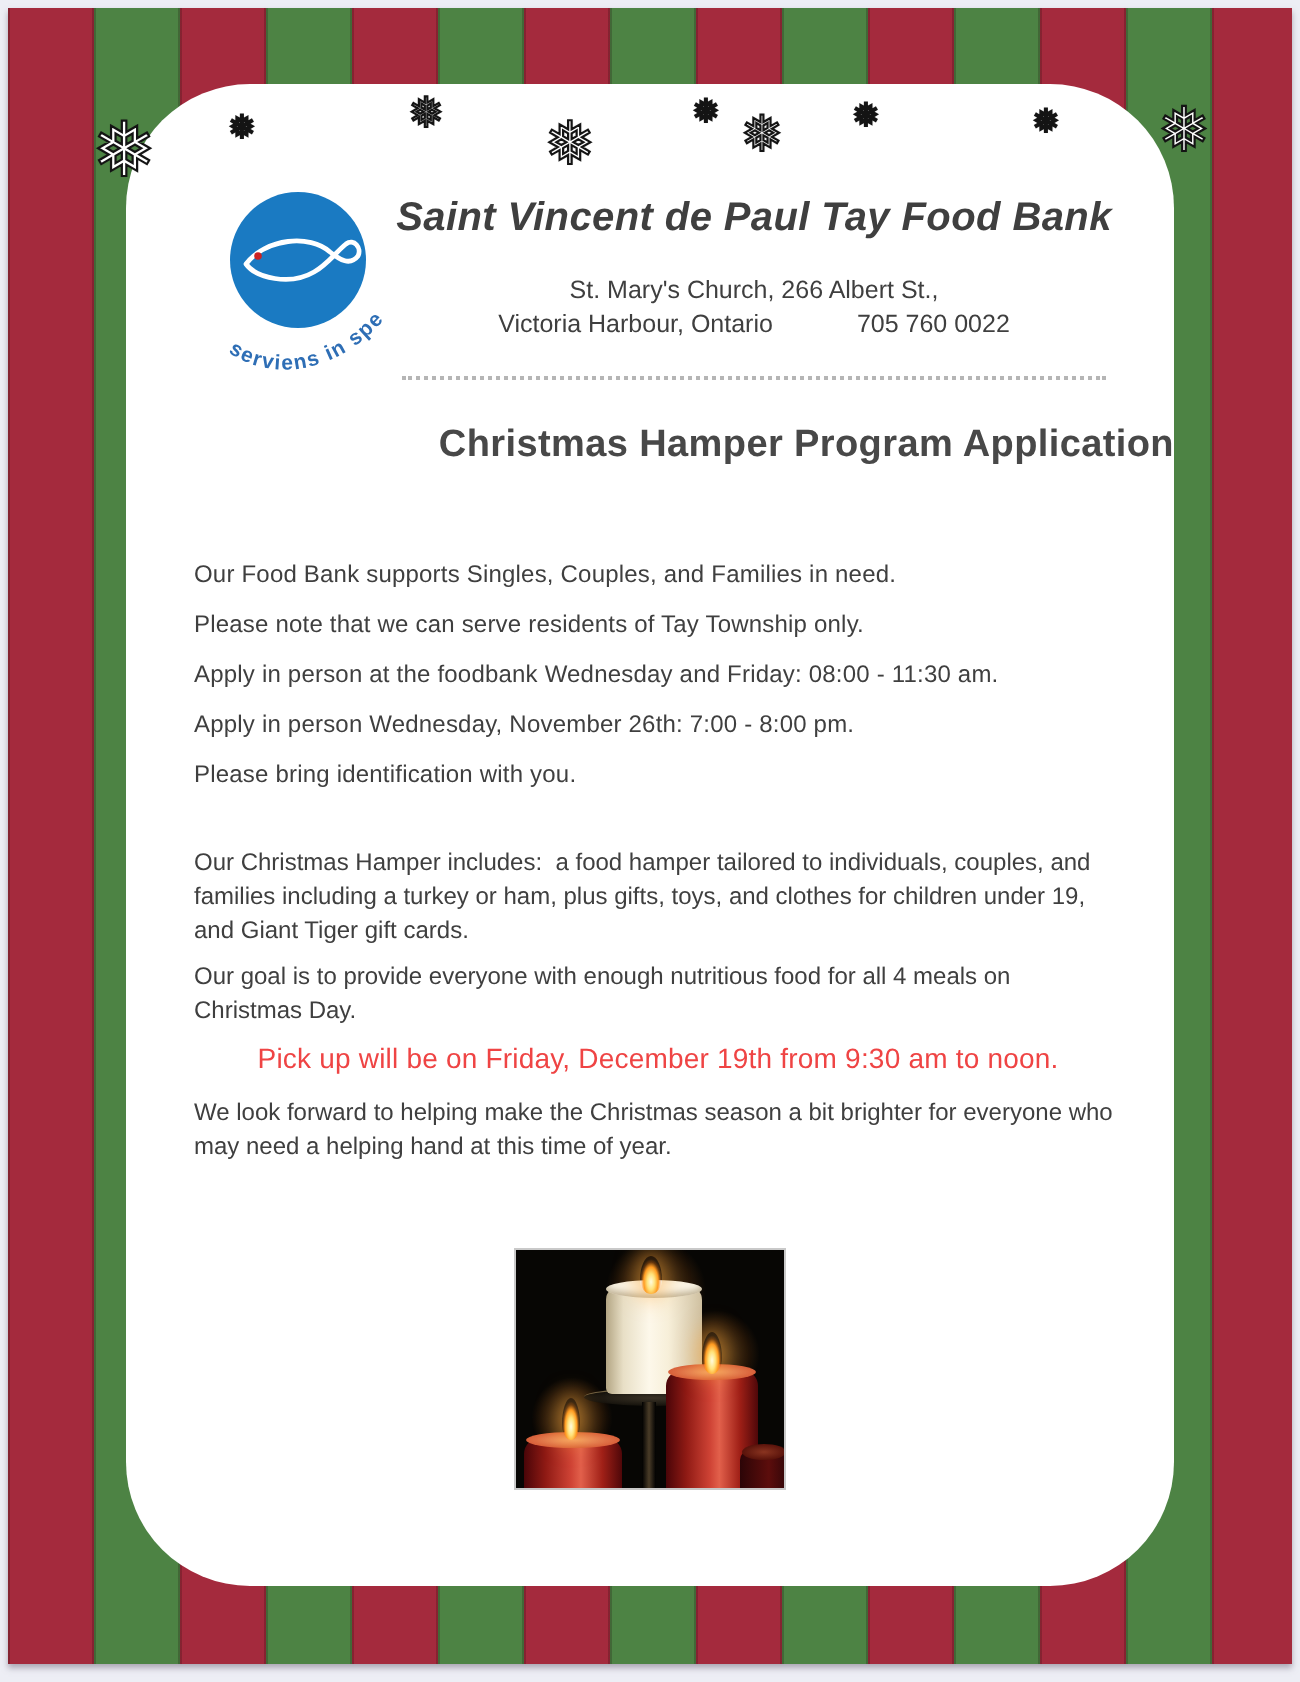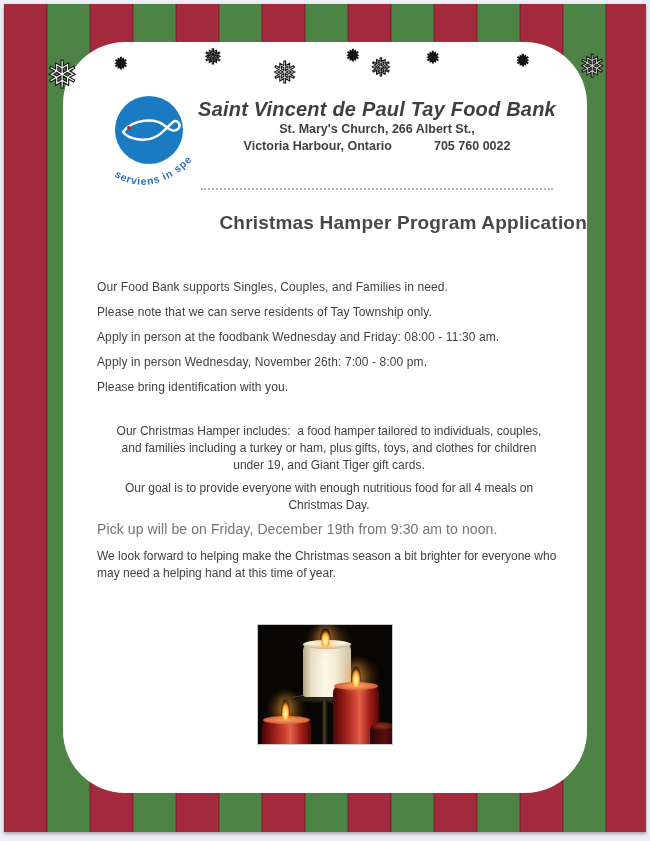--- a/index.html
+++ b/index.html
@@ -23,32 +23,32 @@
   }
   .snowflake {
     position:absolute; transform:translate(-50%,-50%);
     color:#ffffff; -webkit-text-stroke:1.1px #141414;
     text-shadow:0 0 1px rgba(0,0,0,0.55);
     font-family:"DejaVu Sans", sans-serif; z-index:6; line-height:1;
   }
   .logo { position:absolute; left:48px; top:50px; width:84px; height:104px; }
   .header-text { position:absolute; left:114px; top:56px; width:400px; text-align:center; }
   .title { font-size:20px; font-weight:bold; letter-spacing:0.2px; color:#3f3f3f;font-style:italic; }
-  .address { font-size:12.5px; font-weight:bold; line-height:17px; color:#3f3f3f; }
+  .address { margin-top:16px; font-size:12.5px; font-weight:normal; line-height:17px; color:#3f3f3f; }
   .addr-gap { display:inline-block; width:42px; }
   .dotted-rule { position:absolute; left:138px; top:146px; width:352px; border-top:2px dotted #b5b5b5; }
   .main-heading {
     position:absolute; left:0; top:170px; width:100%; text-align:right;
     font-size:19px; font-weight:bold; letter-spacing:0.2px; color:#484848;
   }
   .body-text { position:absolute; left:34px; top:237px; width:464px; font-size:12px; font-weight:normal; color:#3f3f3f; }
   .intro p { margin:0 0 9px; line-height:16px; letter-spacing:0.1px; }
   .paras { margin-top:28px; }
-  .paras p.para { margin:0 16px 6px; line-height:17px; white-space:pre-wrap;text-align:center; }
-  .pickup { font-size:14px; line-height:19px; margin:3px 0 9px; letter-spacing:0.1px; color:#737373; }
+  .paras p.para { margin:0 0 6px; line-height:17px; white-space:pre-wrap; }
+  .pickup { font-size:14px; line-height:19px; margin:3px 0 9px; letter-spacing:0.1px; color:#ef4444;text-align:center; }
   .closing { line-height:17px; }
   
   .candle-img { position:absolute; left:194px; top:582px; width:136px; height:121px;
     background:#070604; border:1px solid #c9c9c9; overflow:hidden; }
   .glow { position:absolute; border-radius:50%;
     background:radial-gradient(closest-side, rgba(255,175,75,0.33), rgba(255,140,40,0.12) 55%, transparent 78%); }
   .glow.gw { left:38px; top:-12px; width:64px; height:64px; }
   .glow.gr { left:72px; top:24px; width:56px; height:56px; }
   .glow.gl { left:2px;  top:58px; width:52px; height:52px; }
   .flame { position:absolute; border-radius:50% 50% 50% 50% / 62% 62% 38% 38%;

